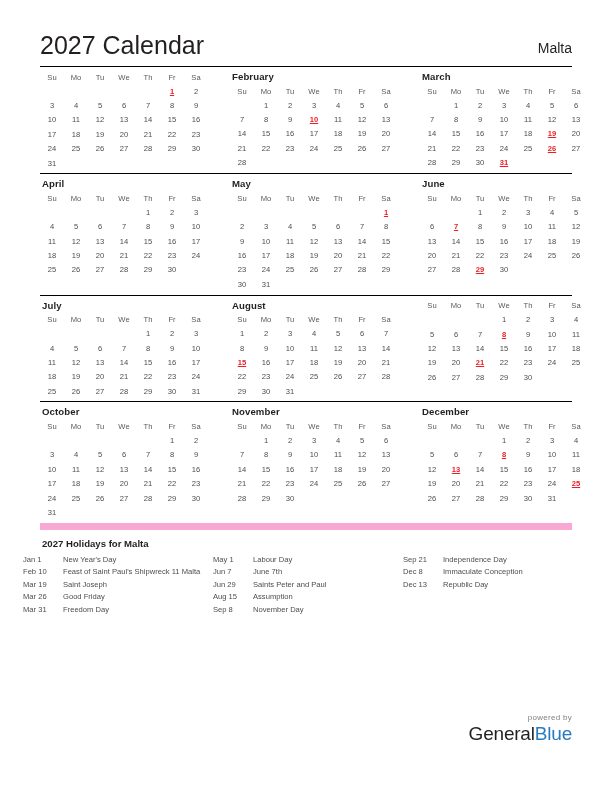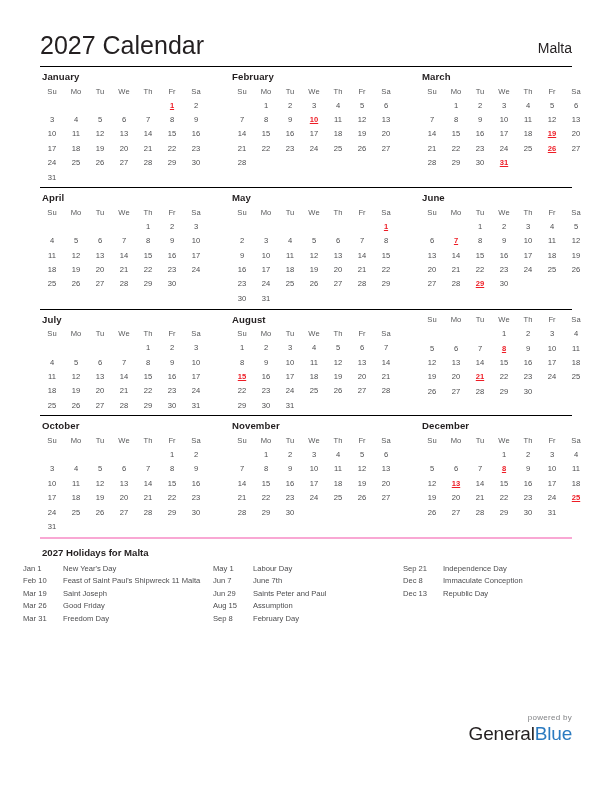--- a/index.html
+++ b/index.html
@@ -84,21 +84,21 @@
     height: 10px;
   }
   table.mgrid td.hol {
     color: #ee1c25;
     font-weight: bold;
     text-decoration: underline;
   }
   table.mgrid td.empty { color: transparent; }
   
   .holidays {
-    border-top: 2px solid #f9a8d4;
+    border-top: 7px solid #f9a8d4;
     padding-top: 8px;
   }
   .hol-title {
     font-size: 9.6px;
     font-weight: bold;
     color: #231f20;
     padding-left: 2px;
     padding-bottom: 5px;
   }
   .hol-cols {
@@ -152,21 +152,20 @@
 <div class="page">
 
   <div class="header">
     <div class="cal-title">2027 Calendar</div>
     <div class="cal-country">Malta</div>
   </div>
 
   <div id="quarters-container">
       <div class="qrow">
         <div class="month">
-          <div class="month-name">January</div>
           <table class="mgrid">
             <thead>
               <tr>
                 <th>Su</th>
                 <th>Mo</th>
                 <th>Tu</th>
                 <th>We</th>
                 <th>Th</th>
                 <th>Fr</th>
                 <th>Sa</th>
@@ -986,21 +985,21 @@
           <div class="hol-item">
             <div class="hol-date">Jun 29</div>
             <div class="hol-name">Saints Peter and Paul</div>
           </div>
           <div class="hol-item">
             <div class="hol-date">Aug 15</div>
             <div class="hol-name">Assumption</div>
           </div>
           <div class="hol-item">
             <div class="hol-date">Sep 8</div>
-            <div class="hol-name">February Day</div>
+            <div class="hol-name">November Day</div>
           </div>
         </div>
         <div class="hol-col">
           <div class="hol-item">
             <div class="hol-date">Sep 21</div>
             <div class="hol-name">Independence Day</div>
           </div>
           <div class="hol-item">
             <div class="hol-date">Dec 8</div>
             <div class="hol-name">Immaculate Conception</div>

